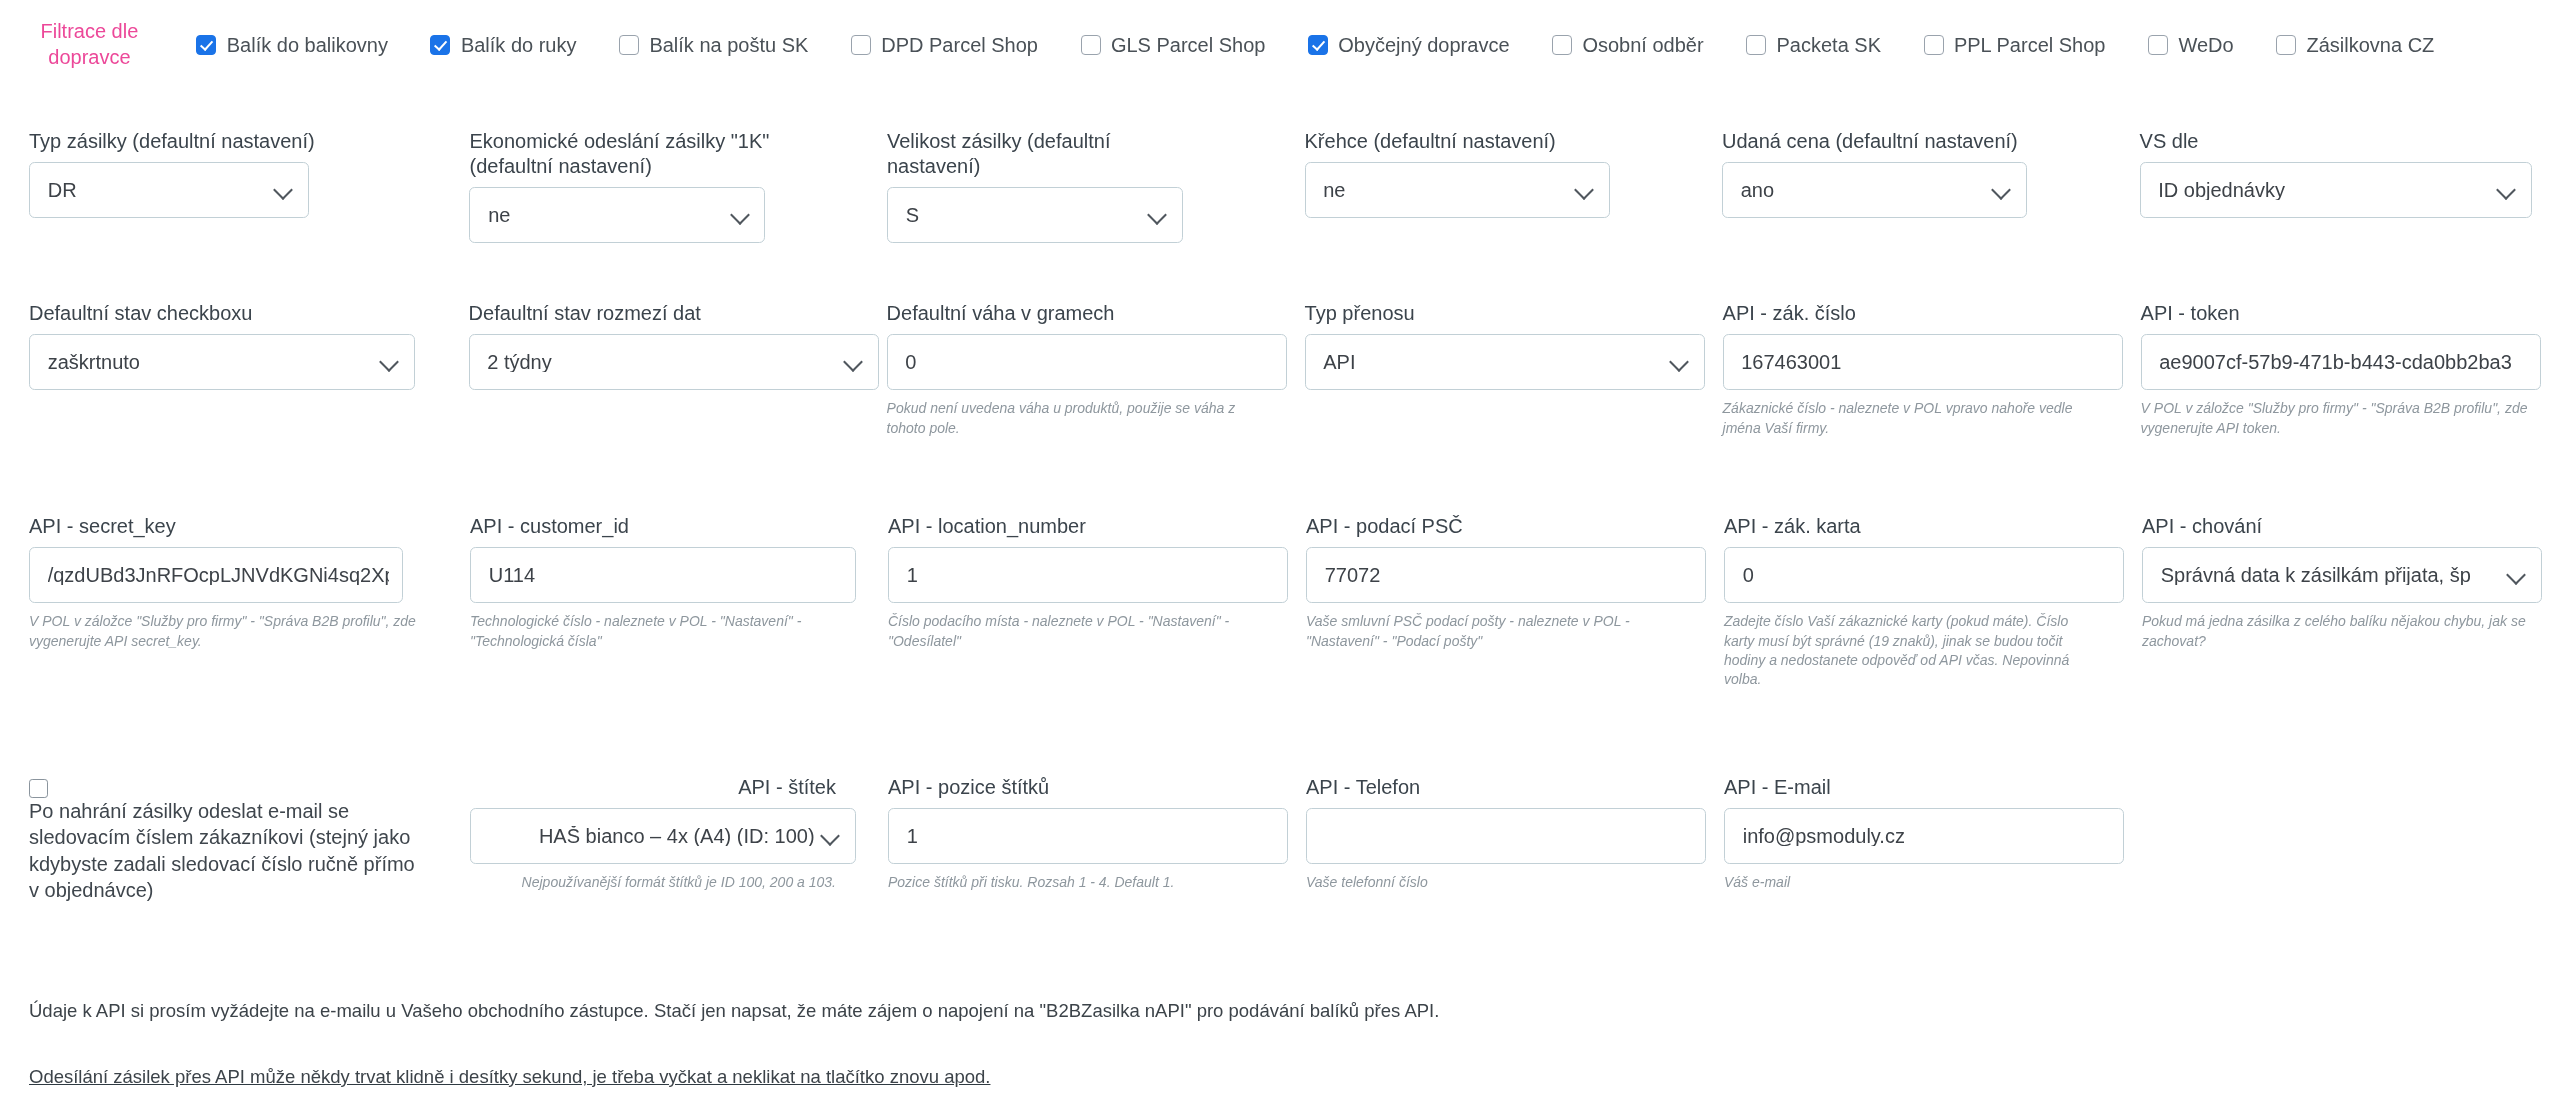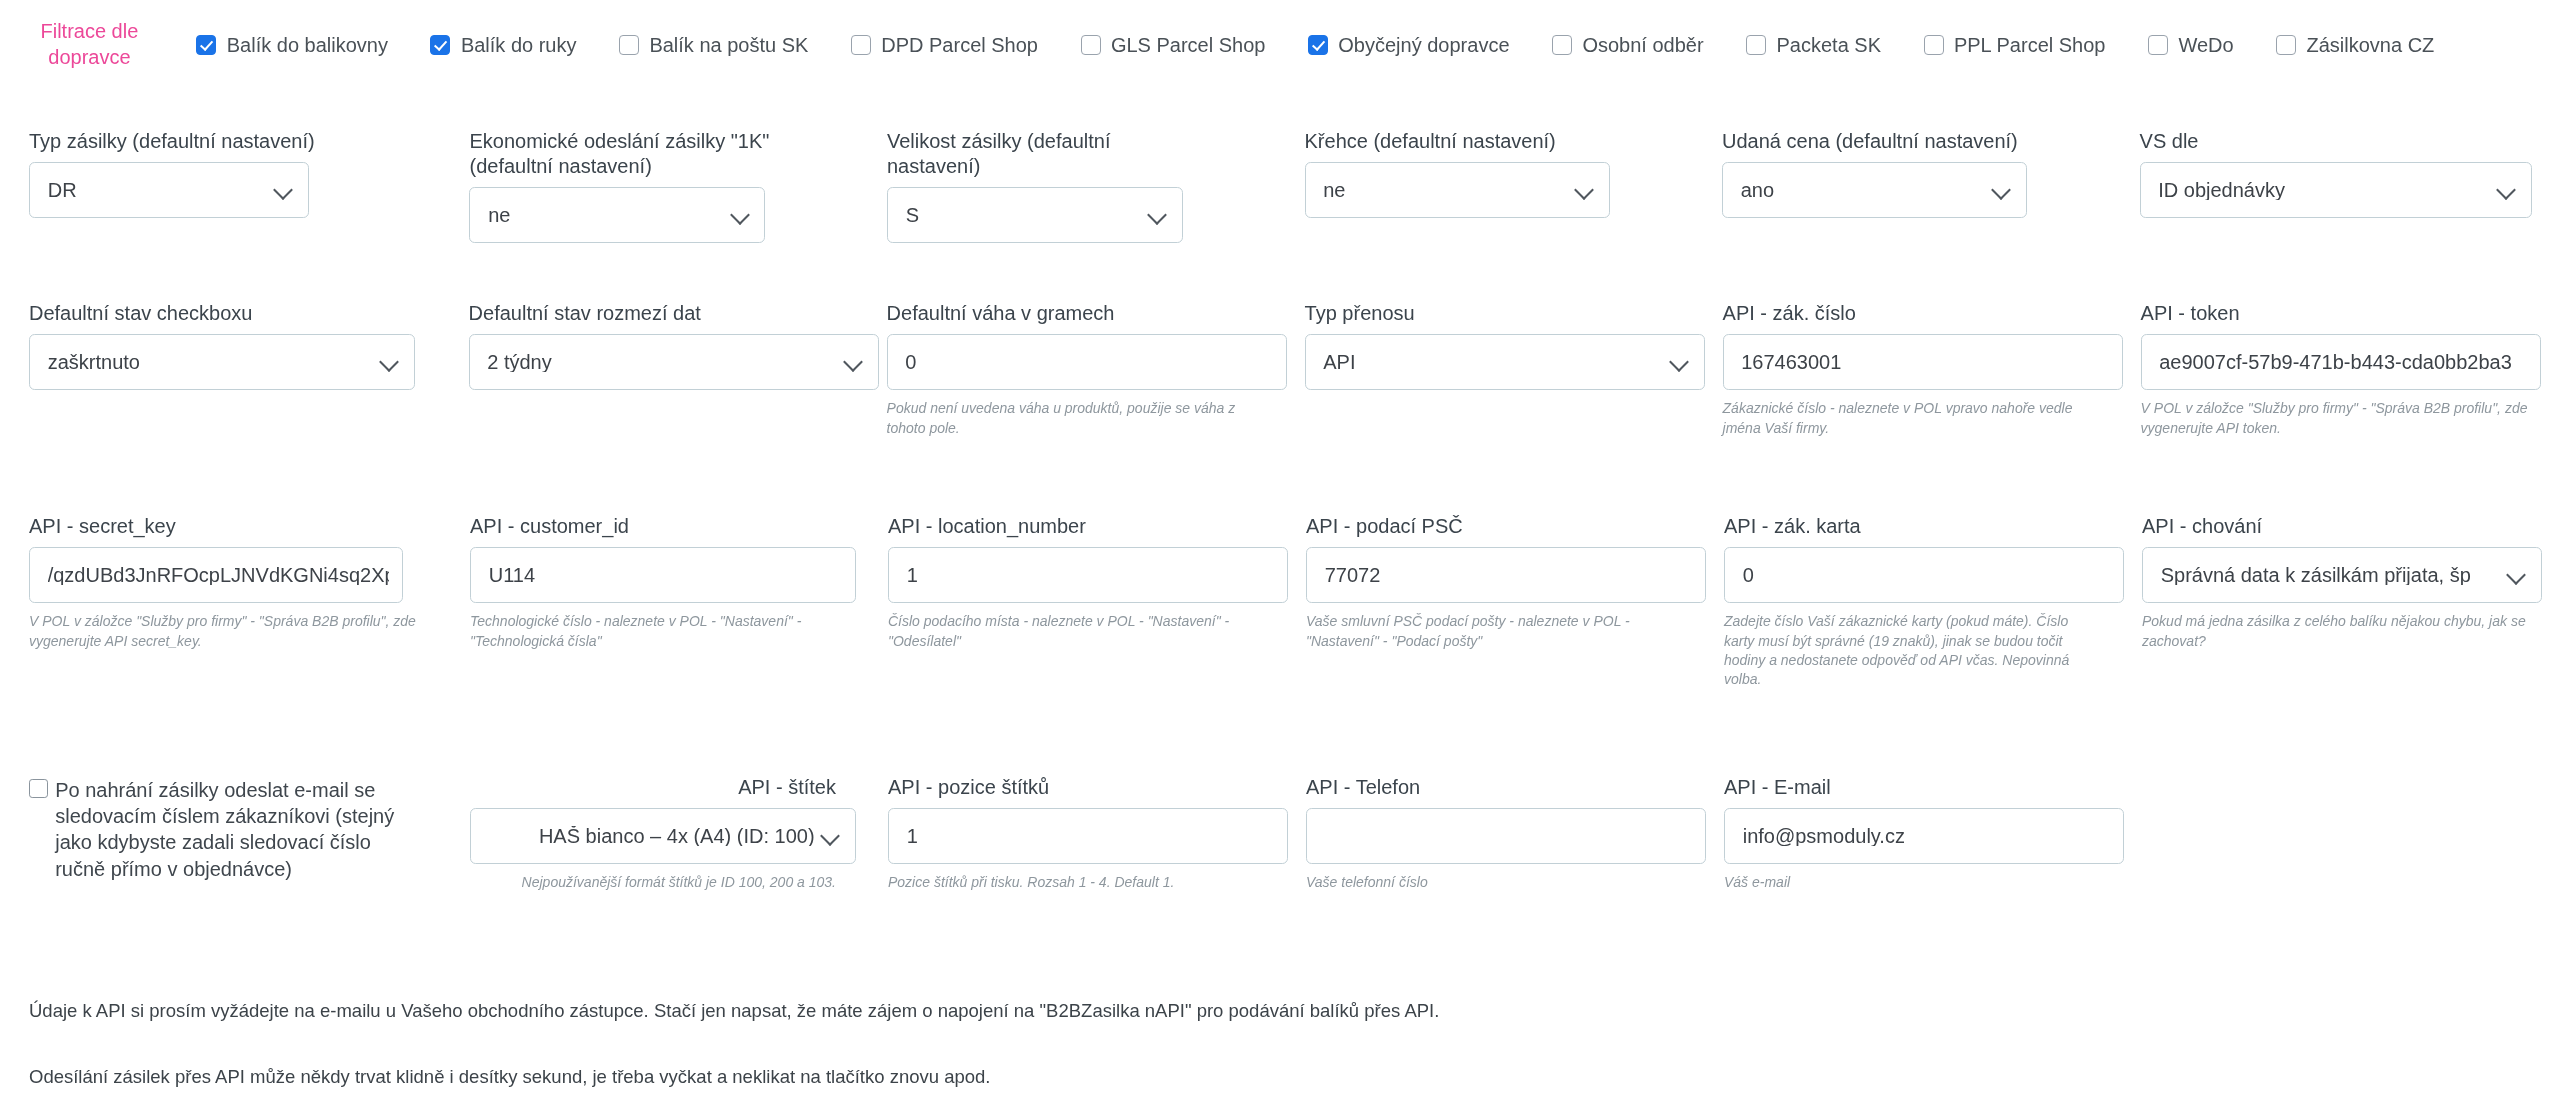--- a/index.html
+++ b/index.html
@@ -124,20 +124,21 @@
     font-style: italic;
     color: #8e979e;
     max-width: 100%;
   }
 
   
   .cb-field {
     display: flex;
     align-items: flex-start;
     padding-top: 1.6px;
+    flex-direction: column;
   }
   .cb-field .chk-box {
     width: 19px; height: 19px;
     border: 1.6px solid #8a949d;
     border-radius: 3.2px;
     margin-right: 7.2px;
     margin-top: 2.4px;
   }
   .cb-field .cb-text {
     font-size: 20px;
@@ -151,21 +152,21 @@
     left: 29px;
     width: 2491px;
   }
   .footer p {
     margin: 0;
     font-size: 18.5px;
     line-height: 1.3;
     color: #3c4349;
   }
   .fnote1 { position: absolute; top: 999px; left: 29px; }
-  .fnote2 { position: absolute; top: 1065px; left: 29px; }
+  .fnote2 { position: absolute; top: 1065px; left: 29px; text-decoration: underline; }
 </style>
 </head>
 <body>
 
 <div class="page">
 
   <div class="filter-row">
     <div class="filter-label">Filtrace dle dopravce</div>
     <div class="filter-items">
 

